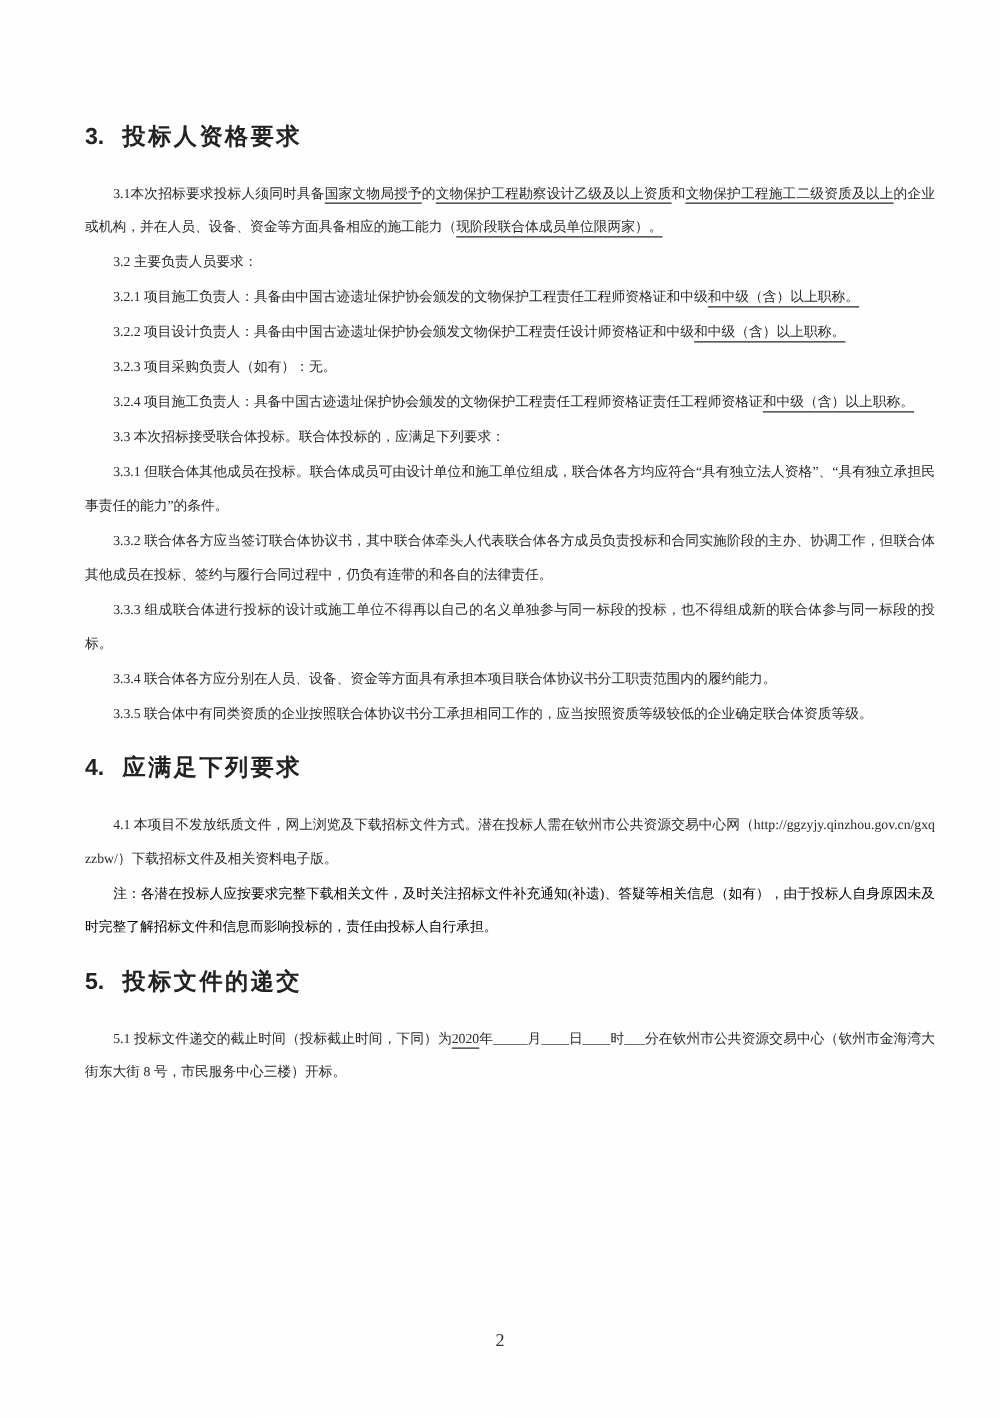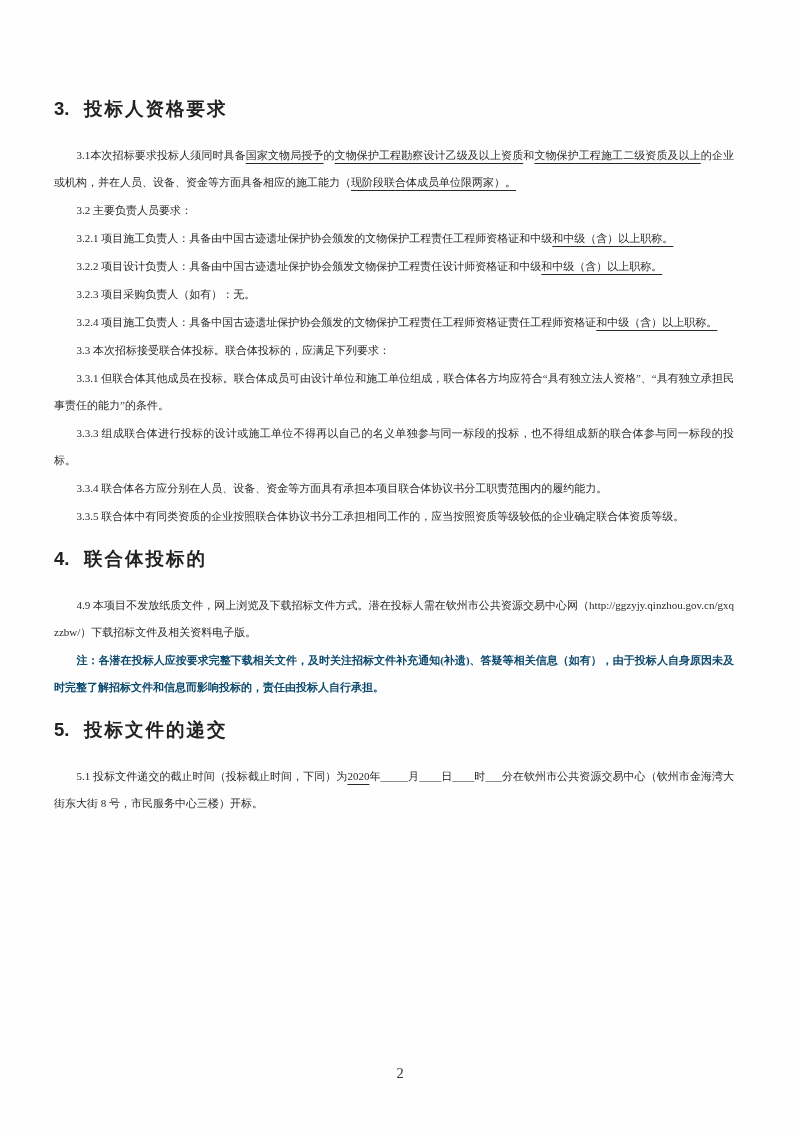--- a/index.html
+++ b/index.html
@@ -8,21 +8,21 @@
     position: relative;
     width: 800px;
     height: 1134px;
     background: #fefefe;
     overflow: hidden;
     font-family: "Liberation Serif", "DejaVu Serif", serif;
     color: #2b2b2b;
   }
   .doc {
     position: absolute;
-    left: 54px;
+    left: 68px;
     top: 96px;
     width: 680px;
   }
   .sec-heading {
     font-family: "Liberation Sans", "DejaVu Sans", sans-serif;
     font-size: 18.5px;
     font-weight: 700;
     color: #222222;
     margin: 16px 0 21px 0;
     letter-spacing: 1px;
@@ -32,21 +32,21 @@
   .h-title { letter-spacing: 2px; }
   .para {
     font-size: 11px;
     line-height: 27px;
     text-align: justify;
     text-indent: 2.05em;
     margin: 0 0 1px 0;
     color: #292929;
     word-break: break-all;
   }
-  .para.note { font-weight: 700; color: #0c4a6e; }
+  .para.note { font-weight: 400; color: #000000; }
   .para span.u {
     text-decoration: underline;
     text-underline-offset: 3.5px;
     text-decoration-thickness: 1px;
   }
   .page-footer {
     position: absolute;
     left: 0;
     right: 0;
     bottom: 52px;
@@ -64,25 +64,26 @@
   <main class="doc" id="doc-root">
       <h2 class="sec-heading"><span class="h-num">3.</span><span class="h-title">投标人资格要求</span></h2>
       <p class="para"><span>3.1本次招标要求投标人须同时具备</span><span class="u">国家文物局授予</span><span>的</span><span class="u">文物保护工程勘察设计乙级及以上资质</span><span>和</span><span class="u">文物保护工程施工二级资质及以上</span><span>的企业或机构，并在人员、设备、资金等方面具备相应的施工能力（</span><span class="u">现阶段联合体成员单位限两家）。</span></p>
       <p class="para"><span>3.2 主要负责人员要求：</span></p>
       <p class="para"><span>3.2.1 项目施工负责人：具备由中国古迹遗址保护协会颁发的文物保护工程责任工程师资格证和中级</span><span class="u">和中级（含）以上职称。</span></p>
       <p class="para"><span>3.2.2 项目设计负责人：具备由中国古迹遗址保护协会颁发文物保护工程责任设计师资格证和中级</span><span class="u">和中级（含）以上职称。</span></p>
       <p class="para"><span>3.2.3 项目采购负责人（如有）：无。</span></p>
       <p class="para"><span>3.2.4 项目施工负责人：具备中国古迹遗址保护协会颁发的文物保护工程责任工程师资格证责任工程师资格证</span><span class="u">和中级（含）以上职称。</span></p>
       <p class="para"><span>3.3 本次招标接受联合体投标。联合体投标的，应满足下列要求：</span></p>
       <p class="para"><span>3.3.1 但联合体其他成员在投标。联合体成员可由设计单位和施工单位组成，联合体各方均应符合“具有独立法人资格”、“具有独立承担民事责任的能力”的条件。</span></p>
+      <p class="para"><span>3.3.2 联合体各方应当签订联合体协议书，其中联合体牵头人代表联合体各方成员负责投标和合同实施阶段的主办、协调工作，但联合体其他成员在投标、签约与履行合同过程中，仍负有连带的和各自的法律责任。</span></p>
       <p class="para"><span>3.3.3 组成联合体进行投标的设计或施工单位不得再以自己的名义单独参与同一标段的投标，也不得组成新的联合体参与同一标段的投标。</span></p>
       <p class="para"><span>3.3.4 联合体各方应分别在人员、设备、资金等方面具有承担本项目联合体协议书分工职责范围内的履约能力。</span></p>
       <p class="para"><span>3.3.5 联合体中有同类资质的企业按照联合体协议书分工承担相同工作的，应当按照资质等级较低的企业确定联合体资质等级。</span></p>
-      <h2 class="sec-heading"><span class="h-num">4.</span><span class="h-title">联合体投标的</span></h2>
-      <p class="para"><span>4.9 本项目不发放纸质文件，网上浏览及下载招标文件方式。潜在投标人需在钦州市公共资源交易中心网（http://ggzyjy.qinzhou.gov.cn/gxqzzbw/）下载招标文件及相关资料电子版。</span></p>
+      <h2 class="sec-heading"><span class="h-num">4.</span><span class="h-title">应满足下列要求</span></h2>
+      <p class="para"><span>4.1 本项目不发放纸质文件，网上浏览及下载招标文件方式。潜在投标人需在钦州市公共资源交易中心网（http://ggzyjy.qinzhou.gov.cn/gxqzzbw/）下载招标文件及相关资料电子版。</span></p>
       <p class="para note"><span>注：各潜在投标人应按要求完整下载相关文件，及时关注招标文件补充通知(补遗)、答疑等相关信息（如有），由于投标人自身原因未及时完整了解招标文件和信息而影响投标的，责任由投标人自行承担。</span></p>
       <h2 class="sec-heading"><span class="h-num">5.</span><span class="h-title">投标文件的递交</span></h2>
       <p class="para"><span>5.1 投标文件递交的截止时间（投标截止时间，下同）为</span><span class="u">2020</span><span>年</span><span>_____</span><span>月</span><span>____</span><span>日</span><span>____</span><span>时</span><span>___</span><span>分在钦州市公共资源交易中心（钦州市金海湾大街东大街 8 号，市民服务中心三楼）开标。</span></p>
     </main>
   <footer class="page-footer">
     <span class="page-num">2</span>
   </footer>
 </div>
 
 </body></html>

